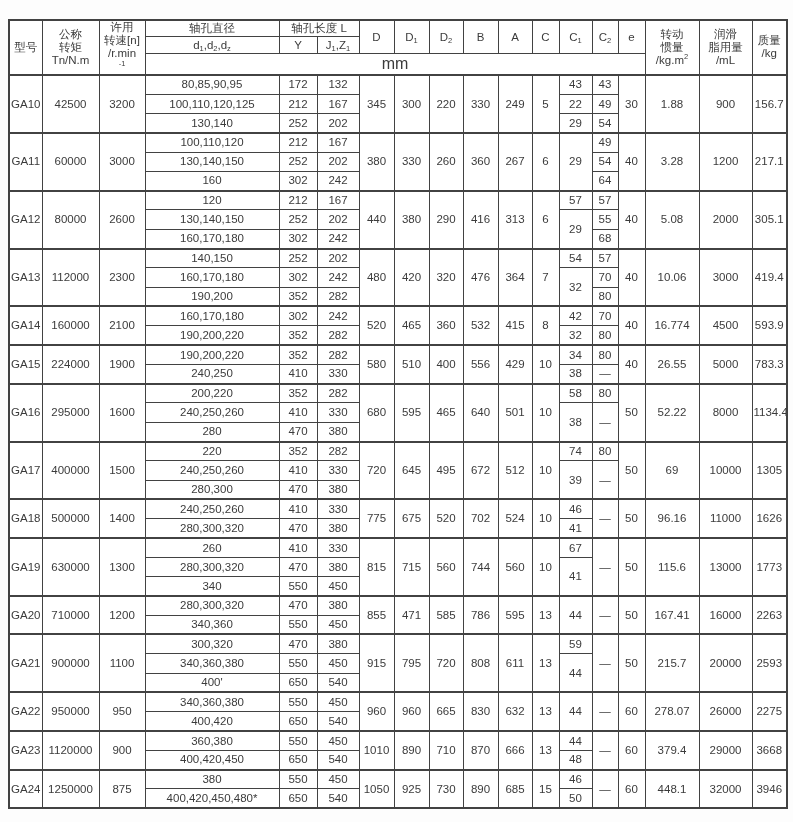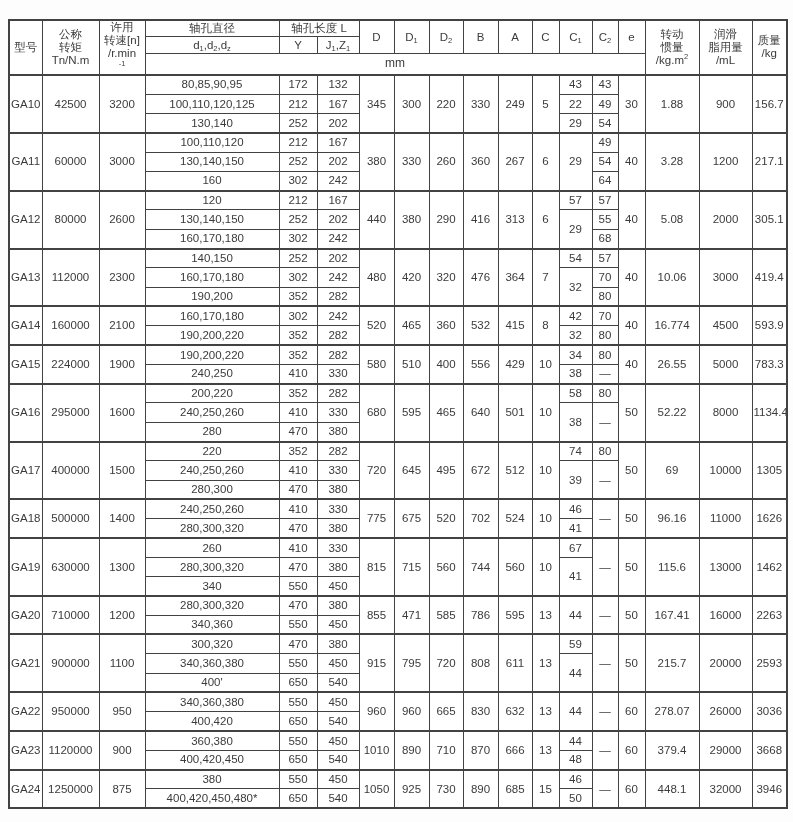--- a/index.html
+++ b/index.html
@@ -12,21 +12,21 @@
   table {
     border-collapse:collapse; table-layout:fixed; width:777px;
     border:2px solid #424242; color:#3b3b3b; background:#fff;
   }
   th, td {
     border:1px solid #424242; text-align:center; vertical-align:middle;
     padding:0 1px; font-weight:400; overflow:hidden;
   }
   thead { border-bottom:2px solid #424242; }
   thead th { font-size:11.5px; line-height:1.15; }
-  thead tr.unit-row th { height:21px; font-size:12px; }
+  thead tr.unit-row th { height:21px; font-size:16px; }
   thead tr.sub-head th { height:17px;text-align:center; }
   tbody td { font-size:11.5px; height:19.3px; line-height:1.1; }
   tr.group-start > td { border-top:2px solid #424242; }
   sub, sup { font-size:7.5px; line-height:0; }
   sub { vertical-align:baseline; position:relative; top:2px; }
 </style>
 </head>
 <body>
 
 <div class="sheet">
@@ -368,21 +368,21 @@
           <td rowspan="3">715</td>
           <td rowspan="3">560</td>
           <td rowspan="3">744</td>
           <td rowspan="3">560</td>
           <td rowspan="3">10</td>
           <td>67</td>
           <td rowspan="3">—</td>
           <td rowspan="3">50</td>
           <td rowspan="3">115.6</td>
           <td rowspan="3">13000</td>
-          <td rowspan="3">1462</td>
+          <td rowspan="3">1773</td>
         </tr>
         <tr>
           <td>280,300,320</td>
           <td>470</td>
           <td>380</td>
           <td rowspan="2">41</td>
         </tr>
         <tr>
           <td>340</td>
           <td>550</td>
@@ -455,21 +455,21 @@
           <td rowspan="2">960</td>
           <td rowspan="2">665</td>
           <td rowspan="2">830</td>
           <td rowspan="2">632</td>
           <td rowspan="2">13</td>
           <td rowspan="2">44</td>
           <td rowspan="2">—</td>
           <td rowspan="2">60</td>
           <td rowspan="2">278.07</td>
           <td rowspan="2">26000</td>
-          <td rowspan="2">3036</td>
+          <td rowspan="2">2275</td>
         </tr>
         <tr>
           <td>400,420</td>
           <td>650</td>
           <td>540</td>
         </tr>
         <tr class="group-start">
           <td rowspan="2">GA23</td>
           <td rowspan="2">1120000</td>
           <td rowspan="2">900</td>

